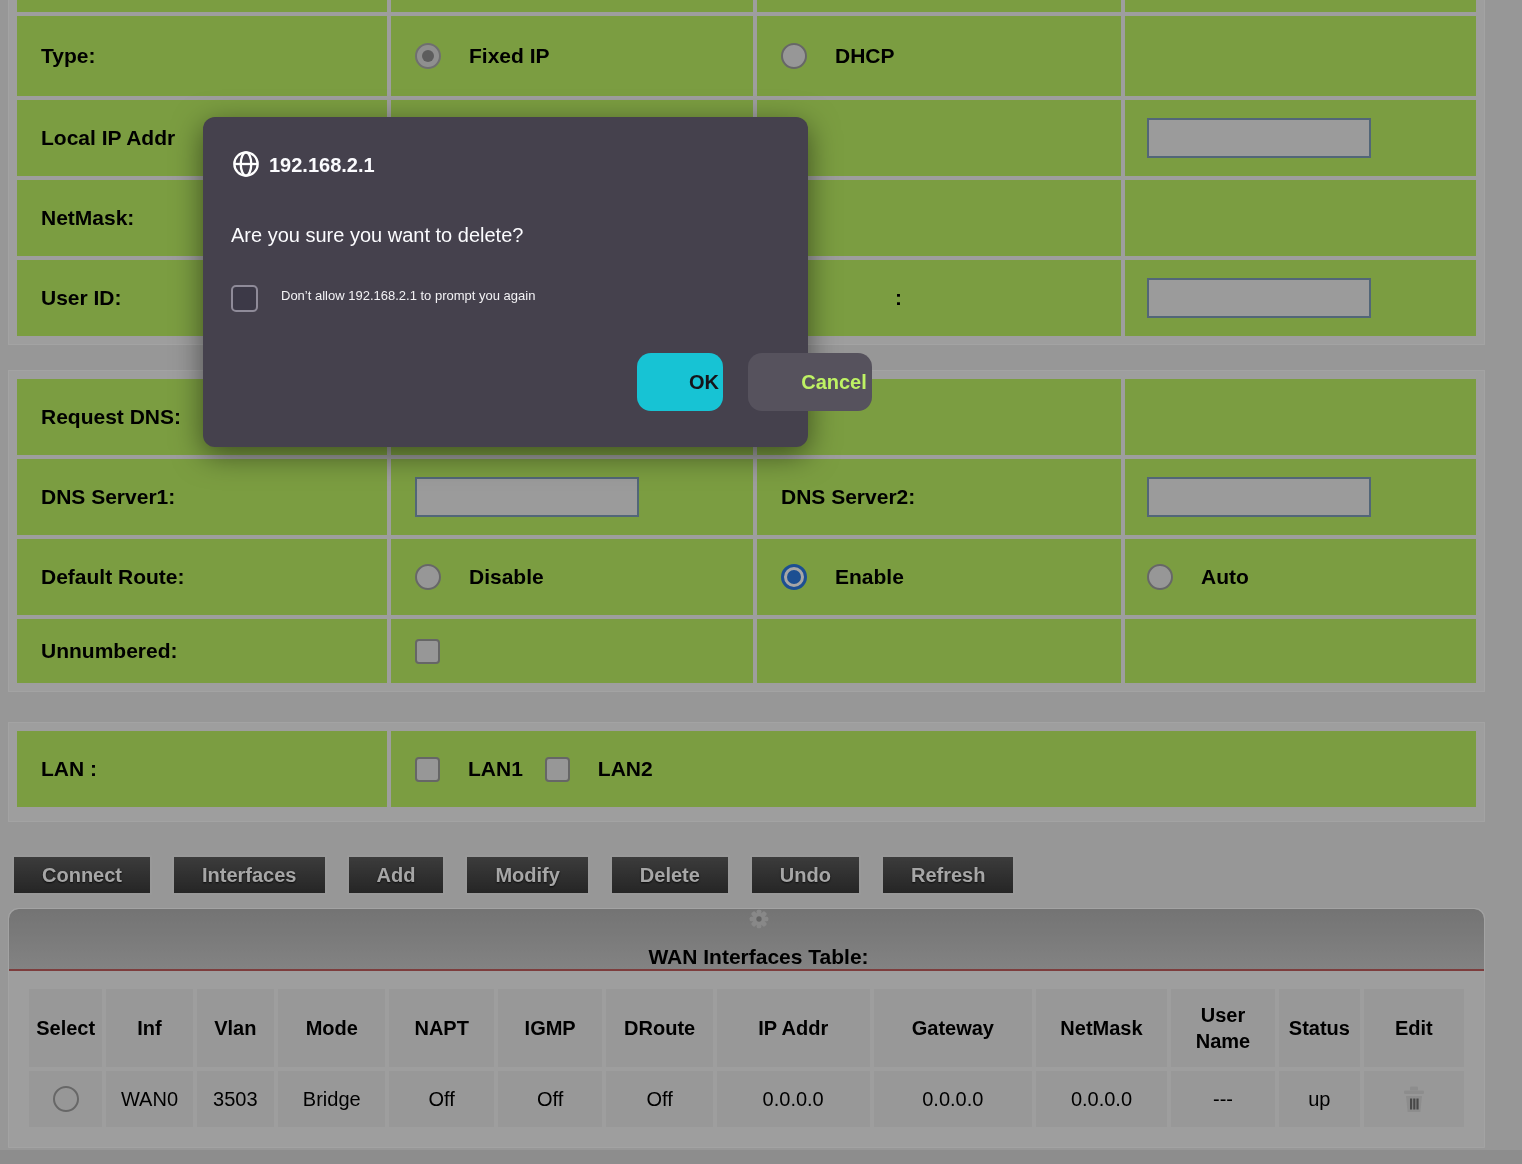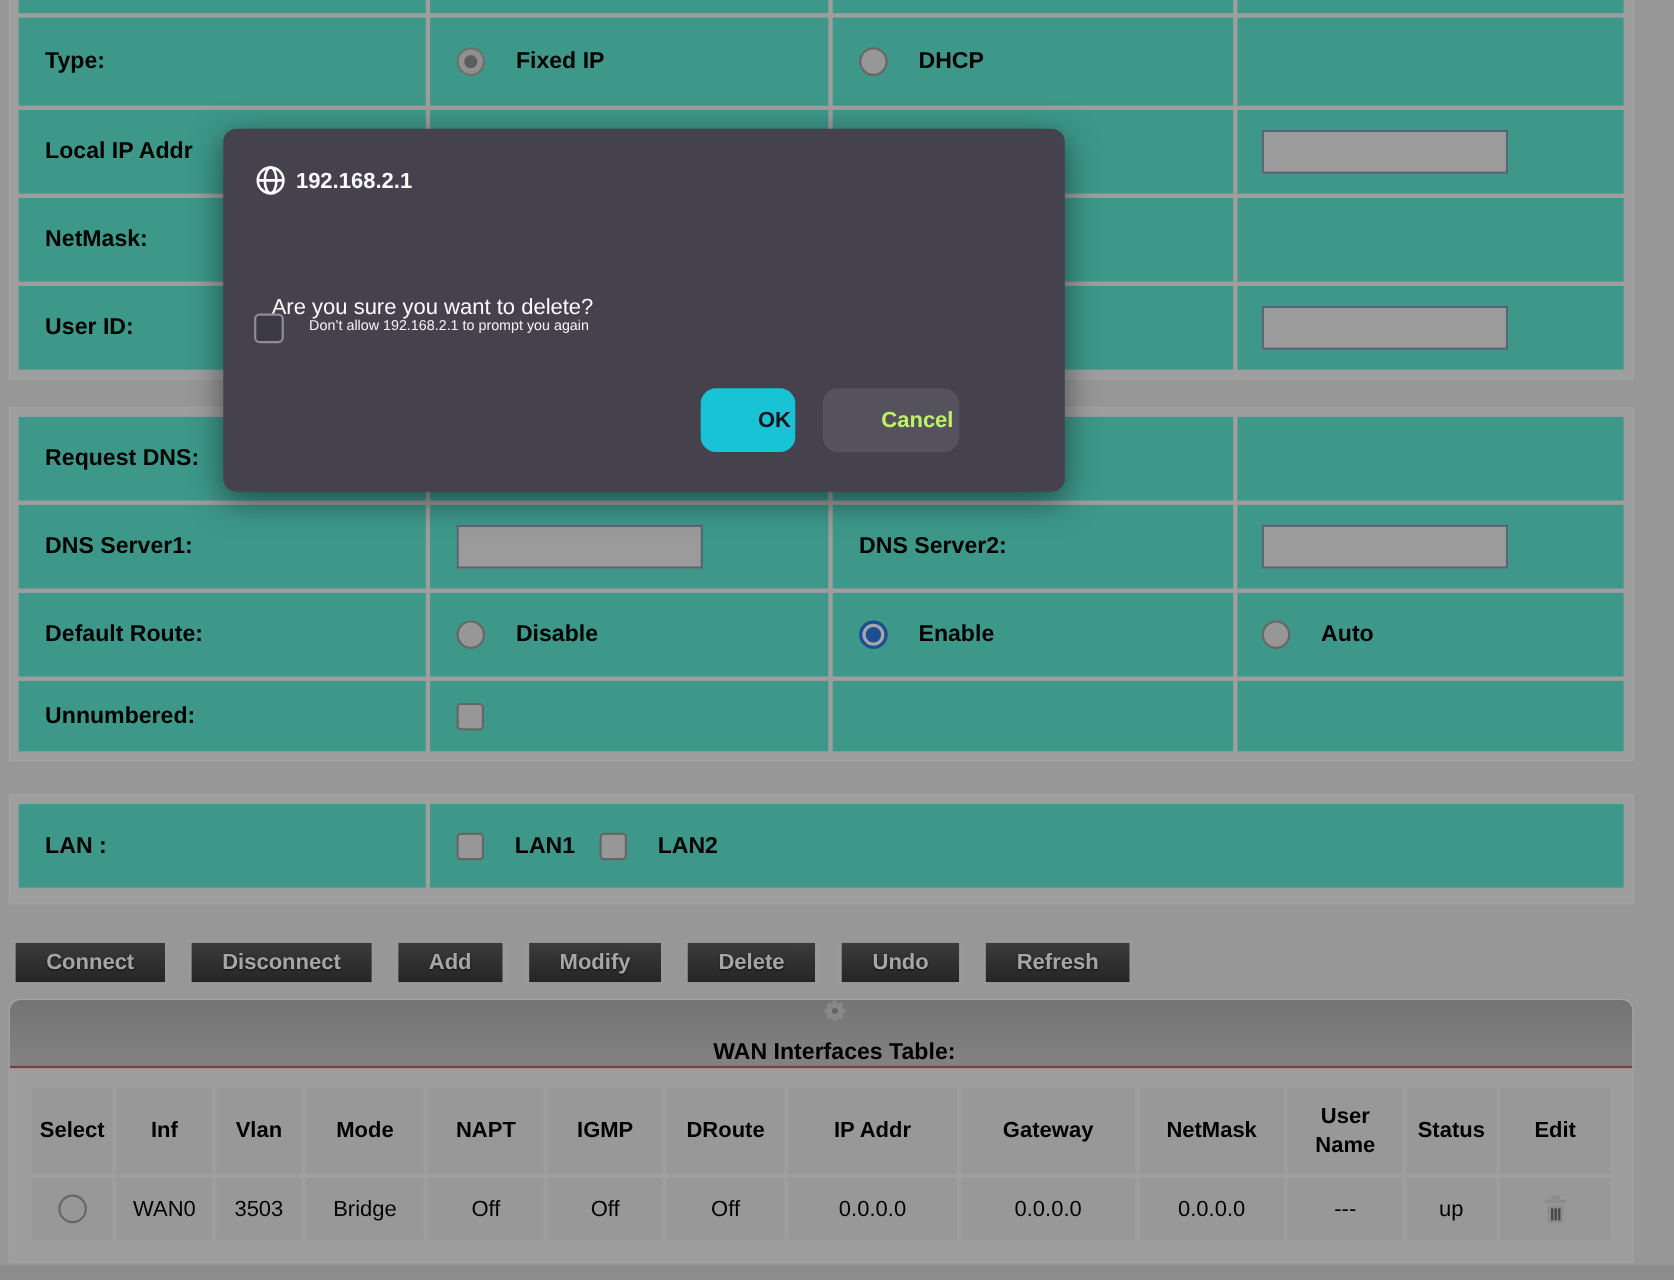--- a/index.html
+++ b/index.html
@@ -6,21 +6,21 @@
   #screen{position:relative;width:1522px;height:1164px;background:#e9e9e9;overflow:hidden;
           font-family:"Liberation Sans",sans-serif;color:#000;}
   
   .panel{position:absolute;left:8px;width:1477px;background:#f3f3f3;border:1px solid #fbfbfb;
          box-sizing:border-box;padding:8px;}
   #panel-top{top:-60px;height:405px;}
   #panel-dns{top:370px;height:322px;}
   #panel-lan{top:722px;height:100px;}
   .frow{display:grid;grid-template-columns:370px 362px 364px 1fr;gap:4px;margin-bottom:4px;}
   .frow:last-child{margin-bottom:0;}
-  .cell{background:#5eead4;display:flex;align-items:center;padding-left:24px;box-sizing:border-box;}
+  .cell{background:#bef264;display:flex;align-items:center;padding-left:24px;box-sizing:border-box;}
   .c4{padding-left:22px;}
   .wide{grid-column:2/5;}
   .h-part{height:63px;}.h80{height:80px;}.h76{height:76px;}.h64{height:64px;}
   .flabel{font-weight:bold;font-size:21px;}
   .opt{font-weight:bold;font-size:21px;margin-left:28px;}
   .colon-cell{padding-left:138px;}
   
   .radio{width:26px;height:26px;border-radius:50%;box-sizing:border-box;position:relative;flex:none;}
   .radio.off{border:2px solid #9f9f9f;background:#e9e9e9;}
   .radio.gray-on{border:2px solid #ababab;background:#dcdcdc;}
@@ -46,25 +46,25 @@
   .red-divider{height:2px;}
   .wan-table{margin:18px 20px 0 20px;display:grid;gap:4px;
      grid-template-columns:73fr 86fr 77fr 107fr 104fr 104fr 106fr 152fr 158fr 130fr 104fr 80fr 100fr;}
   .tcell{background:#eaeaea;display:flex;align-items:center;justify-content:center;
          text-align:center;font-size:20px;box-sizing:border-box;}
   .th{height:78px;font-weight:bold;line-height:1.3;}
   .td{height:56px;}
   #bottom-strip{position:absolute;top:1150px;left:0;width:100%;height:14px;background:#d9d9d9;}
   
   #dim{position:absolute;inset:0;background:rgba(0,0,0,0.35);z-index:20;}
-  #fx-dialog{position:absolute;left:203px;top:117px;width:765px;height:330px;background:#45414d;
+  #fx-dialog{position:absolute;left:203px;top:117px;width:605px;height:330px;background:#45414d;
              border-radius:12px;z-index:30;box-shadow:0 8px 30px rgba(0,0,0,.5);color:#fbfbfe;}
   .dlg-globe{position:absolute;left:29px;top:33px;}
   .dlg-host{position:absolute;left:66px;top:37px;font-size:20px;font-weight:bold;}
-  .dlg-msg{position:absolute;left:44px;top:107px;font-size:20px;margin-top:44px;}
+  .dlg-msg{position:absolute;left:28px;top:107px;font-size:20px;}
   .dlg-cb{position:absolute;left:28px;top:168px;width:27px;height:27px;border:2.5px solid #8f8b99;
           border-radius:5px;background:#3c3947;box-sizing:border-box;cursor:pointer;}
   .dlg-cb-label{position:absolute;left:78px;top:171px;font-size:13px;color:#f3f2f5;}
   .dlg-btn{position:absolute;top:236px;height:58px;border-radius:14px;display:flex;align-items:center;
            justify-content:center;font-size:20px;font-weight:bold;cursor:pointer;box-sizing:border-box;padding-left:48px;}
   #dlg-ok{left:434px;width:86px;color:#15141a;}
   #dlg-cancel{left:545px;width:124px;background:#56525d;color:#bef264;}
 </style>
 </head>
 <body>
@@ -191,21 +191,21 @@
         <span class="cb"></span>
         <span class="opt">LAN1</span>
         <span class="cb second"></span>
         <span class="opt">LAN2</span>
       </div>
     </div>
   </section>
 
   <div id="action-row">
     <div class="abtn">Connect</div>
-    <div class="abtn">Disconnect</div>
+    <div class="abtn">Interfaces</div>
     <div class="abtn">Add</div>
     <div class="abtn">Modify</div>
     <div class="abtn">Delete</div>
     <div class="abtn">Undo</div>
     <div class="abtn">Refresh</div>
   </div>
 
   <section class="panel" id="panel-wan">
     <div class="wan-header">
       <svg width="30" height="30" viewBox="0 0 30 30">

